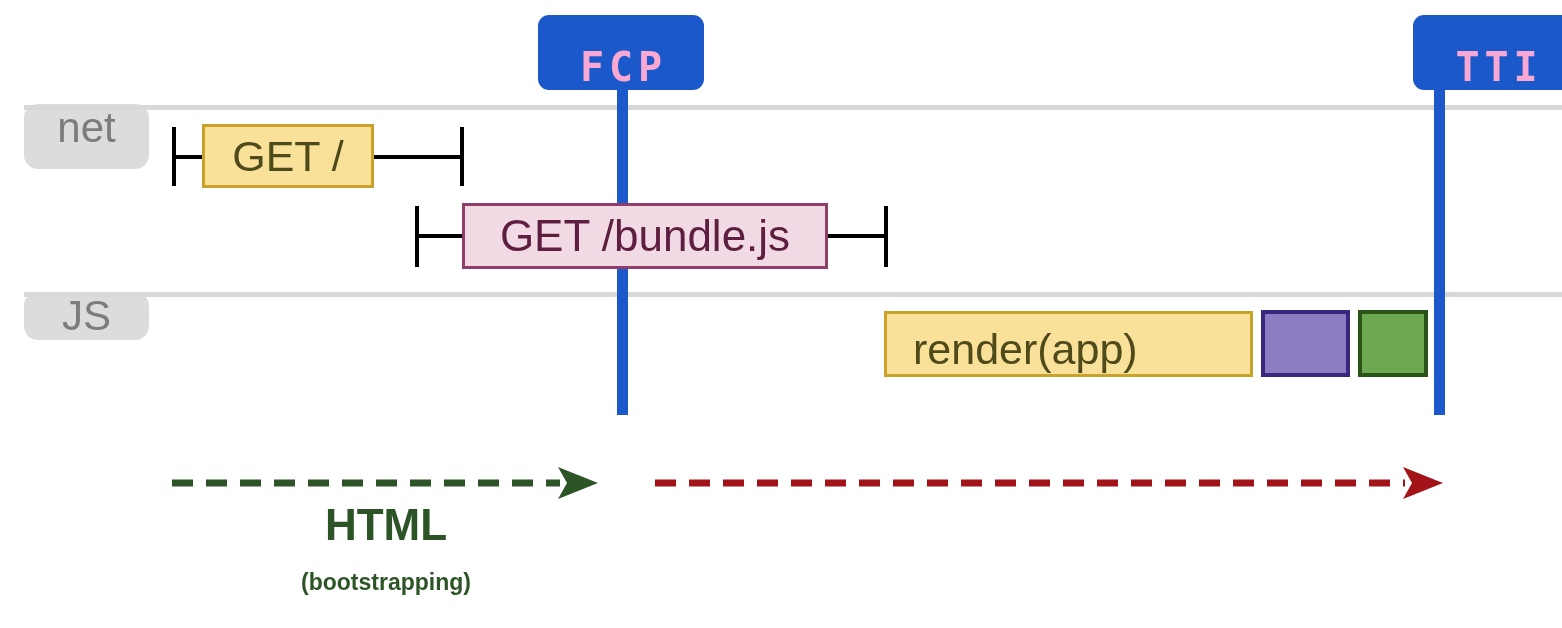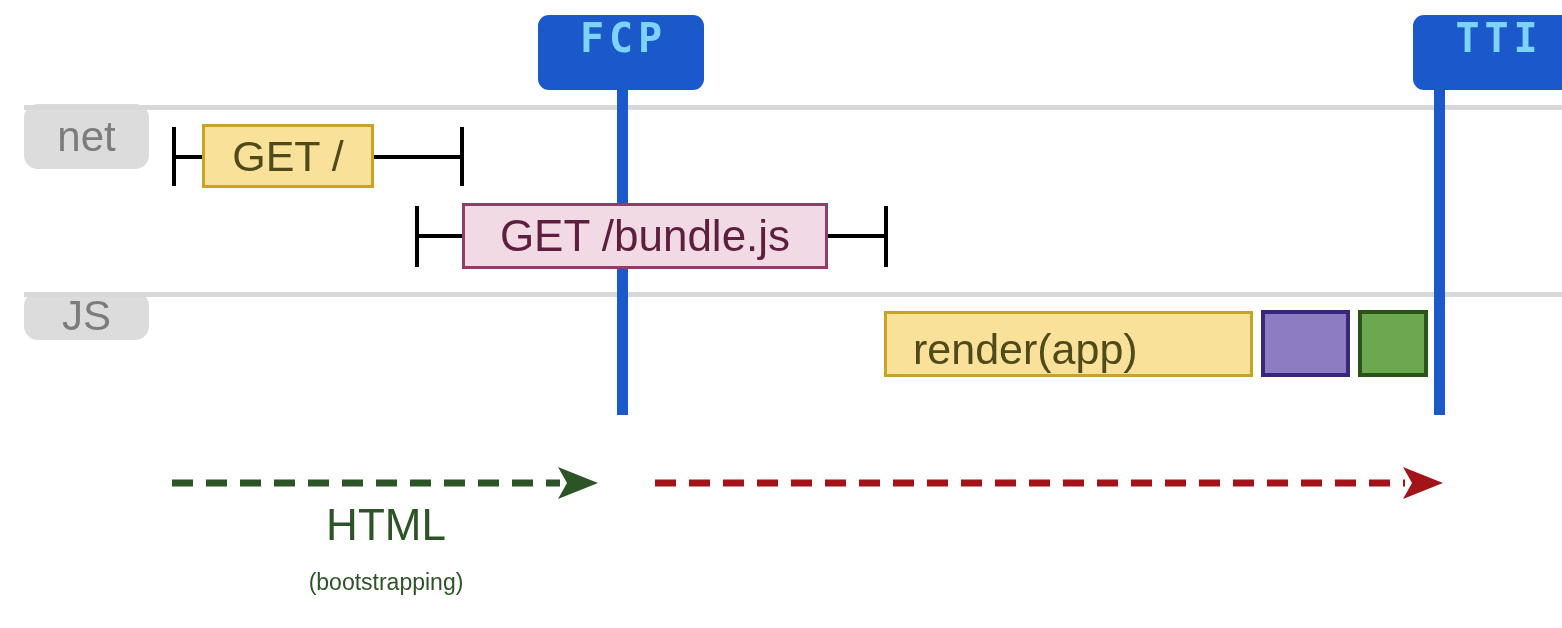--- a/index.html
+++ b/index.html
@@ -8,34 +8,34 @@
     font-family:"Liberation Sans","DejaVu Sans",sans-serif; overflow:hidden;
   }
   
   .rail { position:absolute; left:24px; width:1538px; height:5px; background:#d8d8d8; z-index:1; }
   .rail-net { top:105px; }
   .rail-js  { top:292px; }
   
   .lane-tab {
     position:absolute; left:24px; width:125px; height:65px; background:#dcdcdc;
     border-radius:14px; color:#7c7c7c; font-size:42px; display:flex;
-    align-items:center; justify-content:center; z-index:0;
+    align-items:flex-start; justify-content:center; z-index:0;
   }
   .tab-net { top:104px; }
   .tab-js  { top:292px; height:48px; }
   
   .marker-line { position:absolute; top:90px; width:11px; height:325px; background:#1b58c9; z-index:2; }
   .fcp-line { left:617px; }
   .tti-line { left:1434px; }
   
   .badge {
     position:absolute; top:15px; width:166px; height:75px; background:#1b58c9;
-    border-radius:11px; color:#7dd3fc; font-family:"DejaVu Sans Mono","Liberation Mono",monospace;
+    border-radius:11px; color:#f9a8d4; font-family:"DejaVu Sans Mono","Liberation Mono",monospace;
     font-weight:bold; font-size:40px; letter-spacing:5px; text-indent:5px;
-    display:flex; align-items:flex-start; justify-content:center; z-index:4;
+    display:flex; align-items:flex-end; justify-content:center; z-index:4;
   }
   .fcp-badge { left:538px; }
   .tti-badge { left:1413px; width:167px; }
   
   .tick { position:absolute; width:4px; height:59px; background:#000000; z-index:3; }
   .conn { position:absolute; height:4px; background:#000000; z-index:3; }
   .tick-a1 { left:172px; top:127px; }
   .conn-a1 { left:176px; top:155px; width:26px; }
   .conn-a2 { left:374px; top:155px; width:86px; }
   .tick-a2 { left:460px; top:127px; }
@@ -61,21 +61,21 @@
     background:#fae19a; border:3px solid #c9a22a; color:#4f4a1a;
     justify-content:flex-start; padding-left:26px;align-items:flex-end;
   }
   .block { position:absolute; box-sizing:border-box; top:310px; height:67px; z-index:3; }
   .block-purple { left:1261px; width:89px; background:#8e7cc3; border:4px solid #38267f; }
   .block-green  { left:1358px; width:70px; background:#6ca850; border:4px solid #2a5317; }
   
   .arrows { position:absolute; left:0; top:0; z-index:1; }
   
   .phase { position:absolute; top:500px; text-align:center; z-index:1; }
-  .phase-html { left:186px; width:400px; color:#2d5426; }
+  .phase-html { left:186px; width:400px; color:#2d5426;font-weight:bold; }
   .phase-cr   { left:793px; width:500px; color:#a31418; }
   .phase-title { font-size:44px; line-height:1.12; }
   .phase-sub   { font-size:23px; line-height:1.15; margin-top:20px; }
 </style>
 </head>
 <body>
 
 <div class="canvas">
 
   <div class="rail rail-net"></div>

